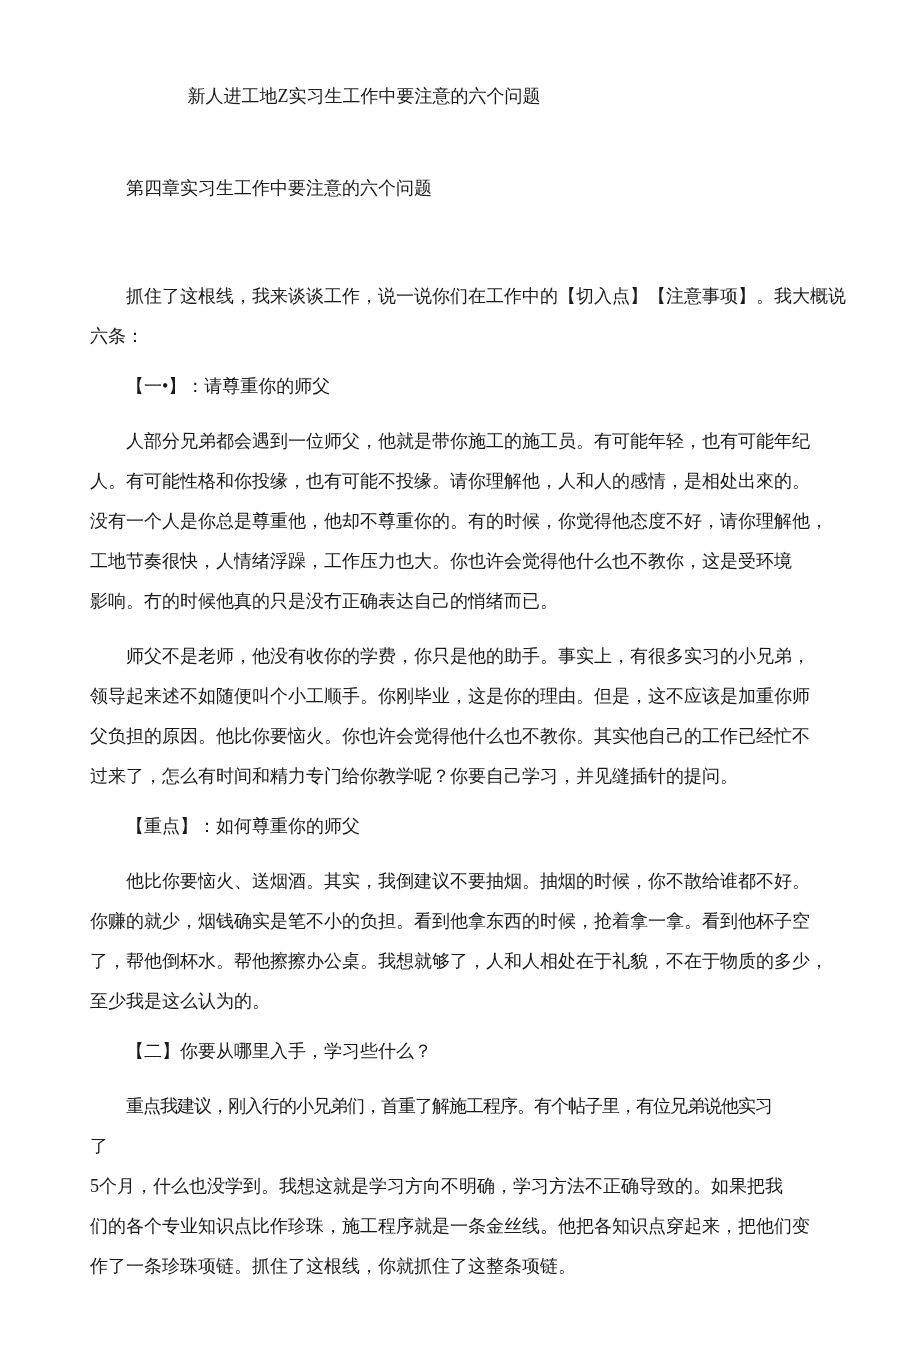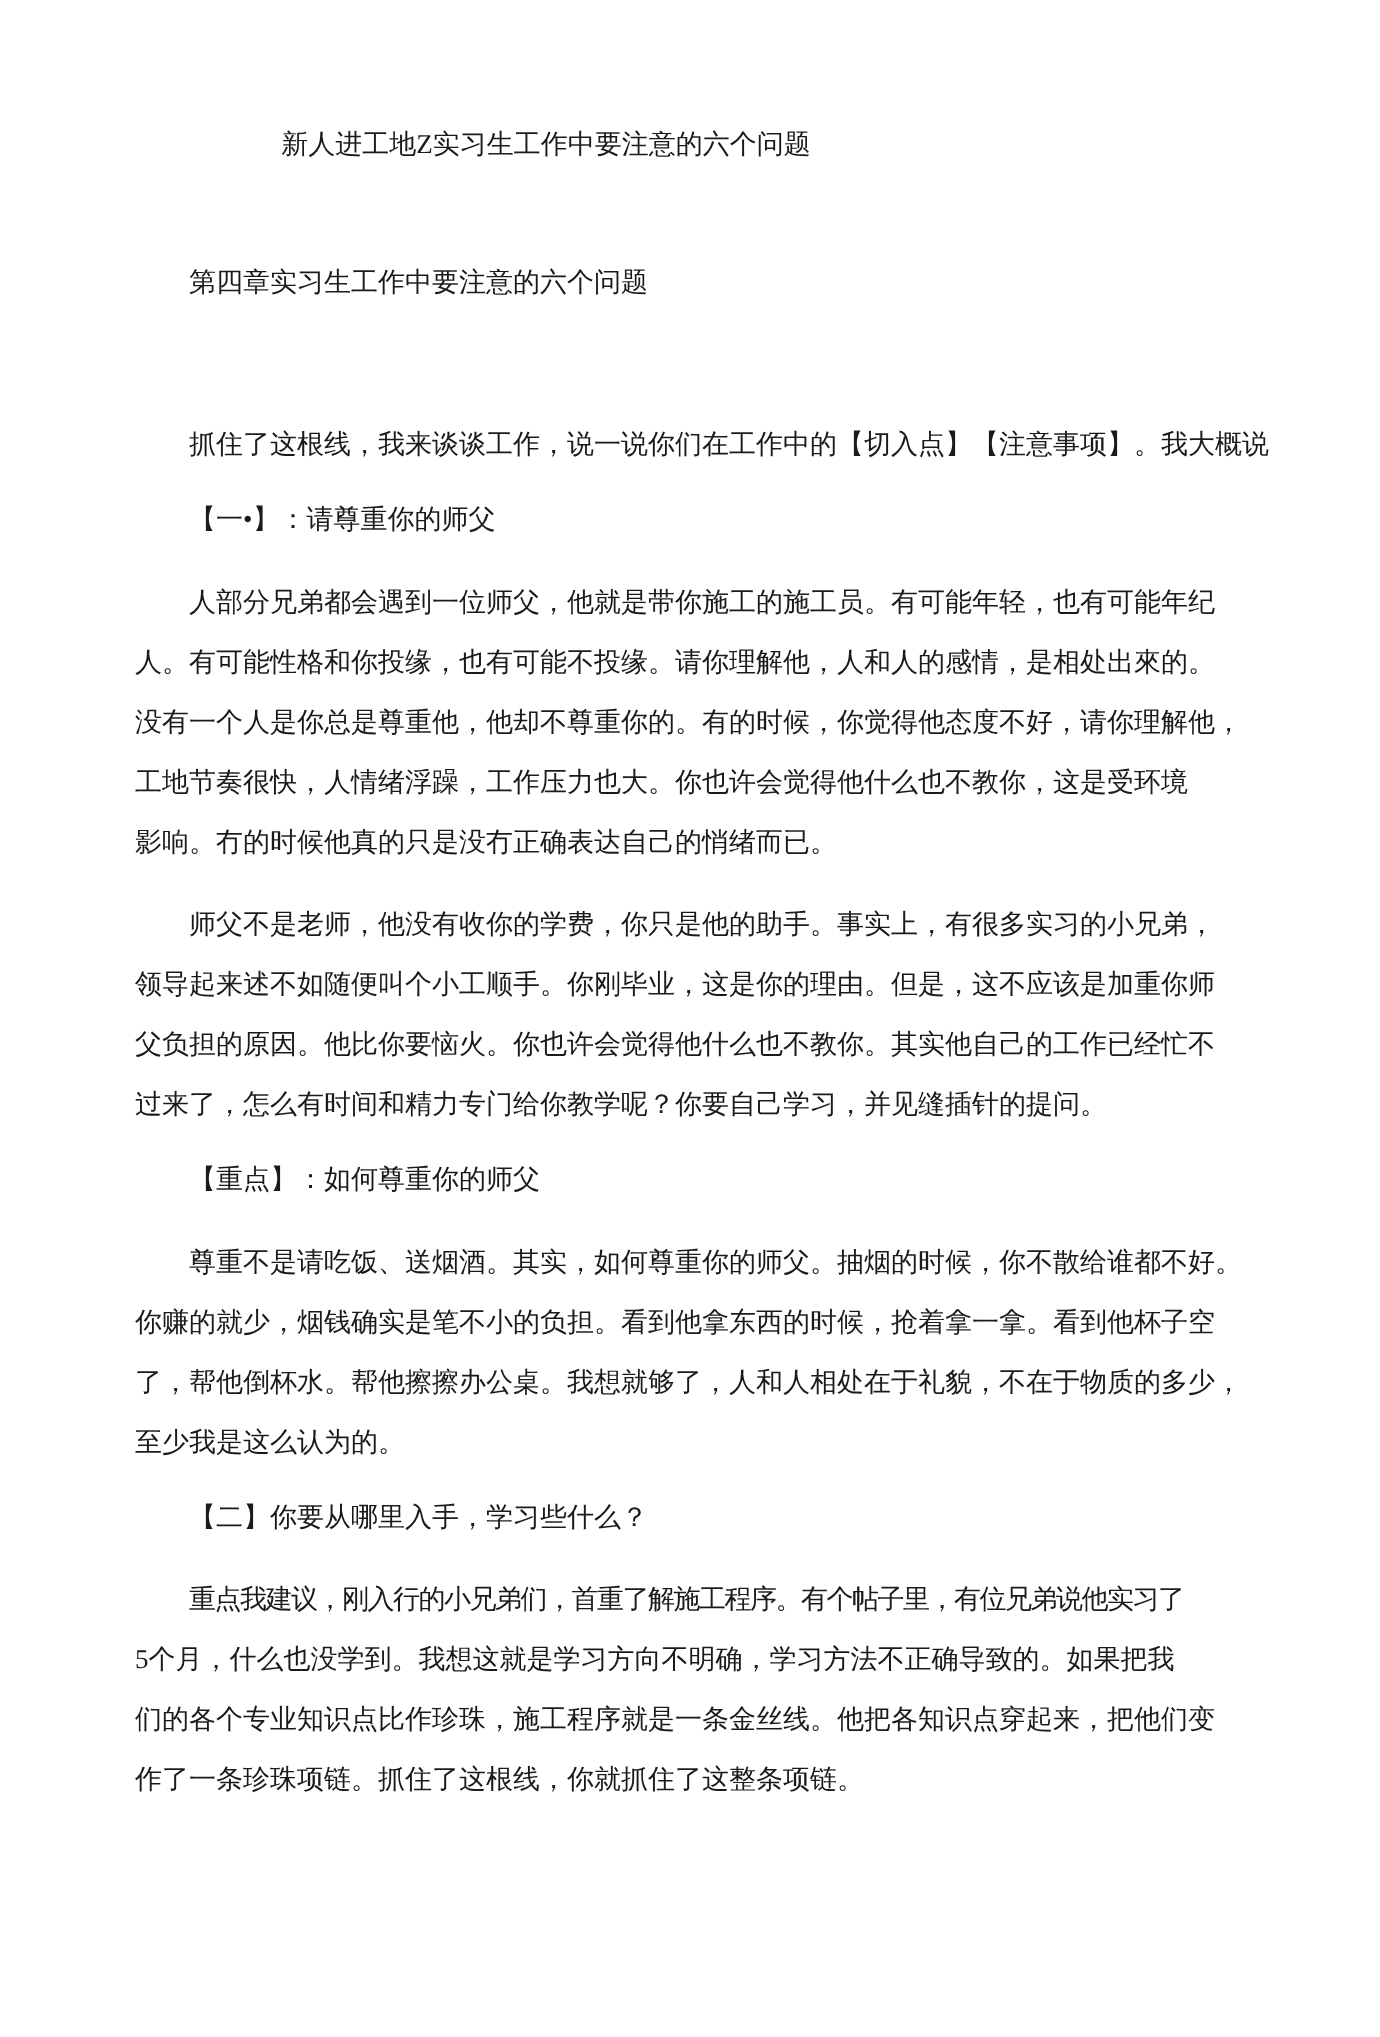--- a/index.html
+++ b/index.html
@@ -32,53 +32,55 @@
     text-indent: 0;
     margin-bottom: 52px;
   }
   .chapter-line { margin-bottom: 68px; }
   .heading-gap { margin-top: 10px; }
   .para-gap { margin-top: 15px; }
   .flexline {
     display: flex;
     justify-content: space-between;
     text-indent: 0;
+    flex-direction: column;
   }
   .flexline .main-text {
     padding-left: 36px;
     letter-spacing: -1px;
   }
 </style>
 </head>
 <body>
 
 <div class="page">
 
   <div class="line title-line">新人进工地Z实习生工作中要注意的六个问题</div>
 
   <div class="line indent chapter-line">第四章实习生工作中要注意的六个问题</div>
 
   <div class="line indent">抓住了这根线，我来谈谈工作，说一说你们在工作中的【切入点】【注意事项】。我大概说</div>
+  <div class="line">六条：</div>
 
   <div class="line indent heading-gap">【一•】：请尊重你的师父</div>
 
   <div class="line indent para-gap">人部分兄弟都会遇到一位师父，他就是带你施工的施工员。有可能年轻，也有可能年纪</div>
   <div class="line">人。有可能性格和你投缘，也有可能不投缘。请你理解他，人和人的感情，是相处出來的。</div>
   <div class="line">没有一个人是你总是尊重他，他却不尊重你的。有的时候，你觉得他态度不好，请你理解他，</div>
   <div class="line">工地节奏很快，人情绪浮躁，工作压力也大。你也许会觉得他什么也不教你，这是受环境</div>
   <div class="line">影响。冇的时候他真的只是没冇正确表达自己的悄绪而已。</div>
 
   <div class="line indent para-gap">师父不是老师，他没有收你的学费，你只是他的助手。事实上，有很多实习的小兄弟，</div>
   <div class="line">领导起来述不如随便叫个小工顺手。你刚毕业，这是你的理由。但是，这不应该是加重你师</div>
   <div class="line">父负担的原因。他比你要恼火。你也许会觉得他什么也不教你。其实他自己的工作已经忙不</div>
   <div class="line">过来了，怎么有时间和精力专门给你教学呢？你要自己学习，并见缝插针的提问。</div>
 
   <div class="line indent heading-gap">【重点】：如何尊重你的师父</div>
 
-  <div class="line indent para-gap">尊重不是请吃饭、送烟酒。其实，如何尊重你的师父。抽烟的时候，你不散给谁都不好。</div>
+  <div class="line indent para-gap">他比你要恼火、送烟酒。其实，我倒建议不要抽烟。抽烟的时候，你不散给谁都不好。</div>
   <div class="line">你赚的就少，烟钱确实是笔不小的负担。看到他拿东西的时候，抢着拿一拿。看到他杯子空</div>
   <div class="line">了，帮他倒杯水。帮他擦擦办公桌。我想就够了，人和人相处在于礼貌，不在于物质的多少，</div>
   <div class="line">至少我是这么认为的。</div>
 
   <div class="line indent heading-gap">【二】你要从哪里入手，学习些什么？</div>
 
   <div class="line flexline para-gap">
     <span class="main-text">重点我建议，刚入行的小兄弟们，首重了解施工程序。有个帖子里，有位兄弟说他实习</span>
     <span>了</span>
   </div>

